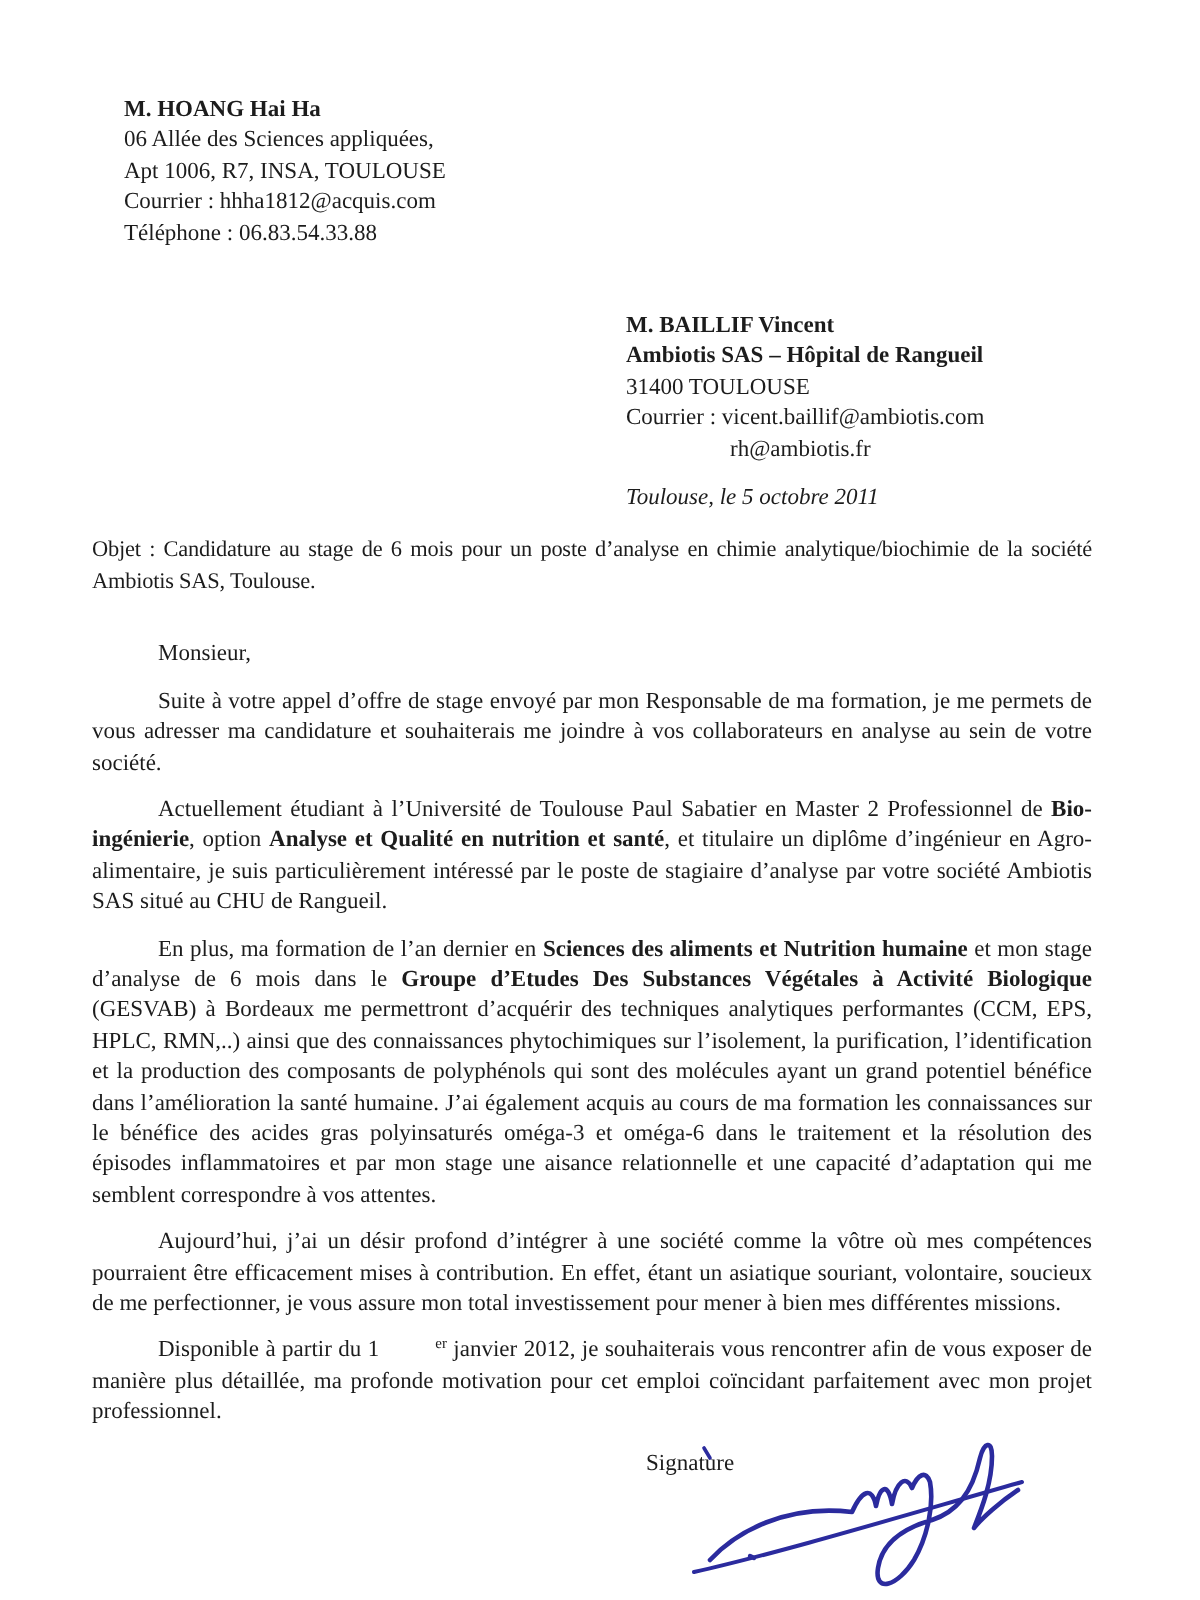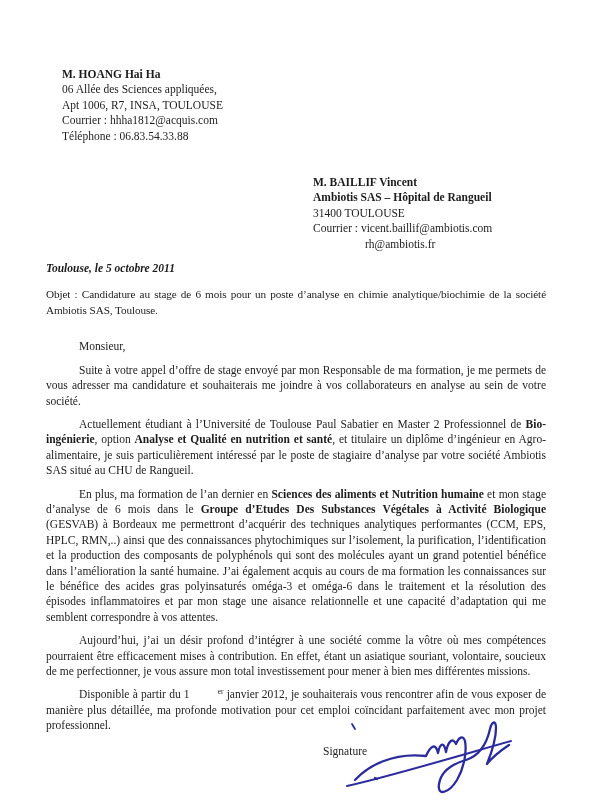--- a/index.html
+++ b/index.html
@@ -1,33 +1,33 @@
 <!DOCTYPE html>
 <html><head>
 <meta charset="utf-8">
 <style>
   html,body{margin:0;padding:0;background:#ffffff;}
   .sheet{
     position:relative;
     width:600px;height:800px;
     background:#ffffff;
     box-sizing:border-box;
-    padding:65px 54px 0 46px;
+    padding:46px 54px 0 46px;
     font-family:"Liberation Serif","DejaVu Serif",serif;
     font-size:11.5px;
     line-height:15.4px;
     color:#1c1c1c;
     overflow:hidden;
   }
   .sender{margin-left:16px;margin-top:2px;}
   .sender-name{font-weight:bold;}
   .recipient{margin-left:267px;margin-top:31px;}
   .recipient-name,.recipient-org{font-weight:bold;}
   .recipient-email2{padding-left:52px;}
-  .dateline{margin-top:9px;font-style:italic;font-weight:bold;}
+  .dateline{margin-left:267px;margin-top:9px;font-style:italic;}
   .subject{margin:11px 0 0 0;font-weight:normal;text-align:justify;font-size:11.2px;letter-spacing:-0.1px;}
   .salutation{margin:21px 0 0 0;text-indent:33px;}
   .para{margin:8px 0 0 0;text-align:justify;text-indent:33px;}
   .para strong{font-weight:bold;}
   sup{font-size:7.5px;line-height:0;margin-left:28px;}
   .sig-label{margin:10px 0 0 277px;}
   .sig-scrawl{position:absolute;left:338px;top:714px;width:200px;height:84px;}
 </style>
 </head>
 <body>

